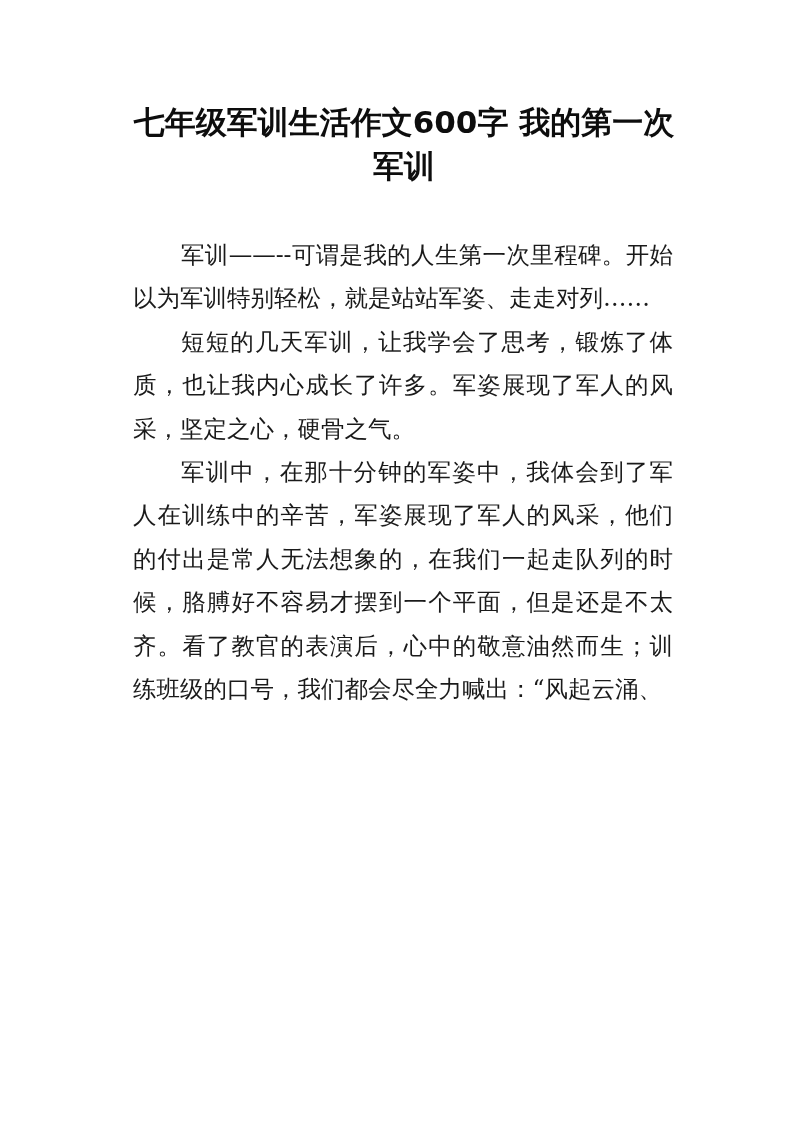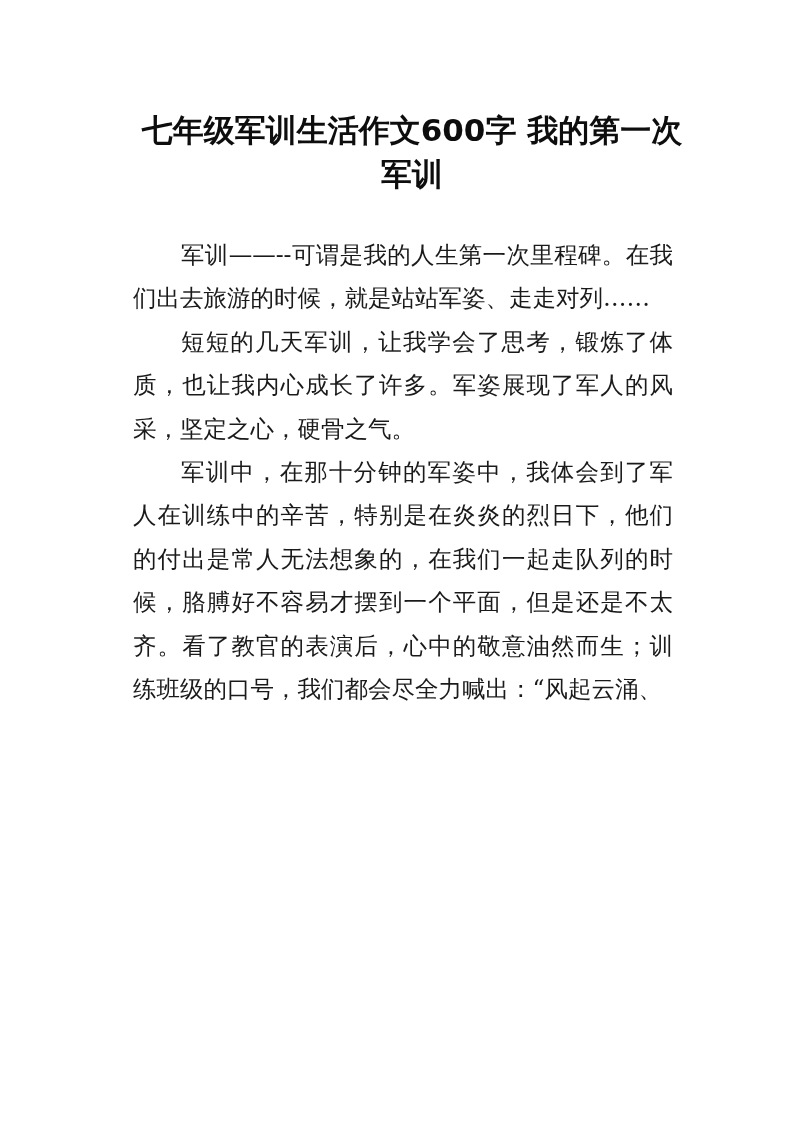--- a/index.html
+++ b/index.html
@@ -27,21 +27,21 @@
       left: 120px;
       top: 96px;
       width: 560px;
       text-align: center;
       font-family: "DejaVu Sans", "Liberation Sans", sans-serif;
       font-weight: bold;
       font-size: 31px;
       line-height: 44px;
       letter-spacing: 0px;
       color: #0d0d0d;
-      margin: 12px;
+      margin: 4px;
     }
     .body-text {
       position: absolute;
       left: 133px;
       top: 234px;
       width: 540px;
       font-family: "DejaVu Serif", "Liberation Serif", serif;
       font-size: 23.5px;
       line-height: 43.4px;
       color: #1a1a1a;
@@ -54,17 +54,17 @@
       word-break: break-all;
     }
   </style>
 </head>
 <body>
 
 <div class="page">
   <h1 class="title">七年级军训生活作文600字 我的第一次军训</h1>
 
   <div class="body-text">
-    <p class="para">军训——--可谓是我的人生第一次里程碑。在我们出去旅游的时候，就是站站军姿、走走对列……</p>
+    <p class="para">军训——--可谓是我的人生第一次里程碑。开始以为军训特别轻松，就是站站军姿、走走对列……</p>
     <p class="para">短短的几天军训，让我学会了思考，锻炼了体质，也让我内心成长了许多。军姿展现了军人的风采，坚定之心，硬骨之气。</p>
-    <p class="para">军训中，在那十分钟的军姿中，我体会到了军人在训练中的辛苦，特别是在炎炎的烈日下，他们的付出是常人无法想象的，在我们一起走队列的时候，胳膊好不容易才摆到一个平面，但是还是不太齐。看了教官的表演后，心中的敬意油然而生；训练班级的口号，我们都会尽全力喊出：“风起云涌、</p>
+    <p class="para">军训中，在那十分钟的军姿中，我体会到了军人在训练中的辛苦，军姿展现了军人的风采，他们的付出是常人无法想象的，在我们一起走队列的时候，胳膊好不容易才摆到一个平面，但是还是不太齐。看了教官的表演后，心中的敬意油然而生；训练班级的口号，我们都会尽全力喊出：“风起云涌、</p>
   </div>
 </div>
 
 </body></html>

